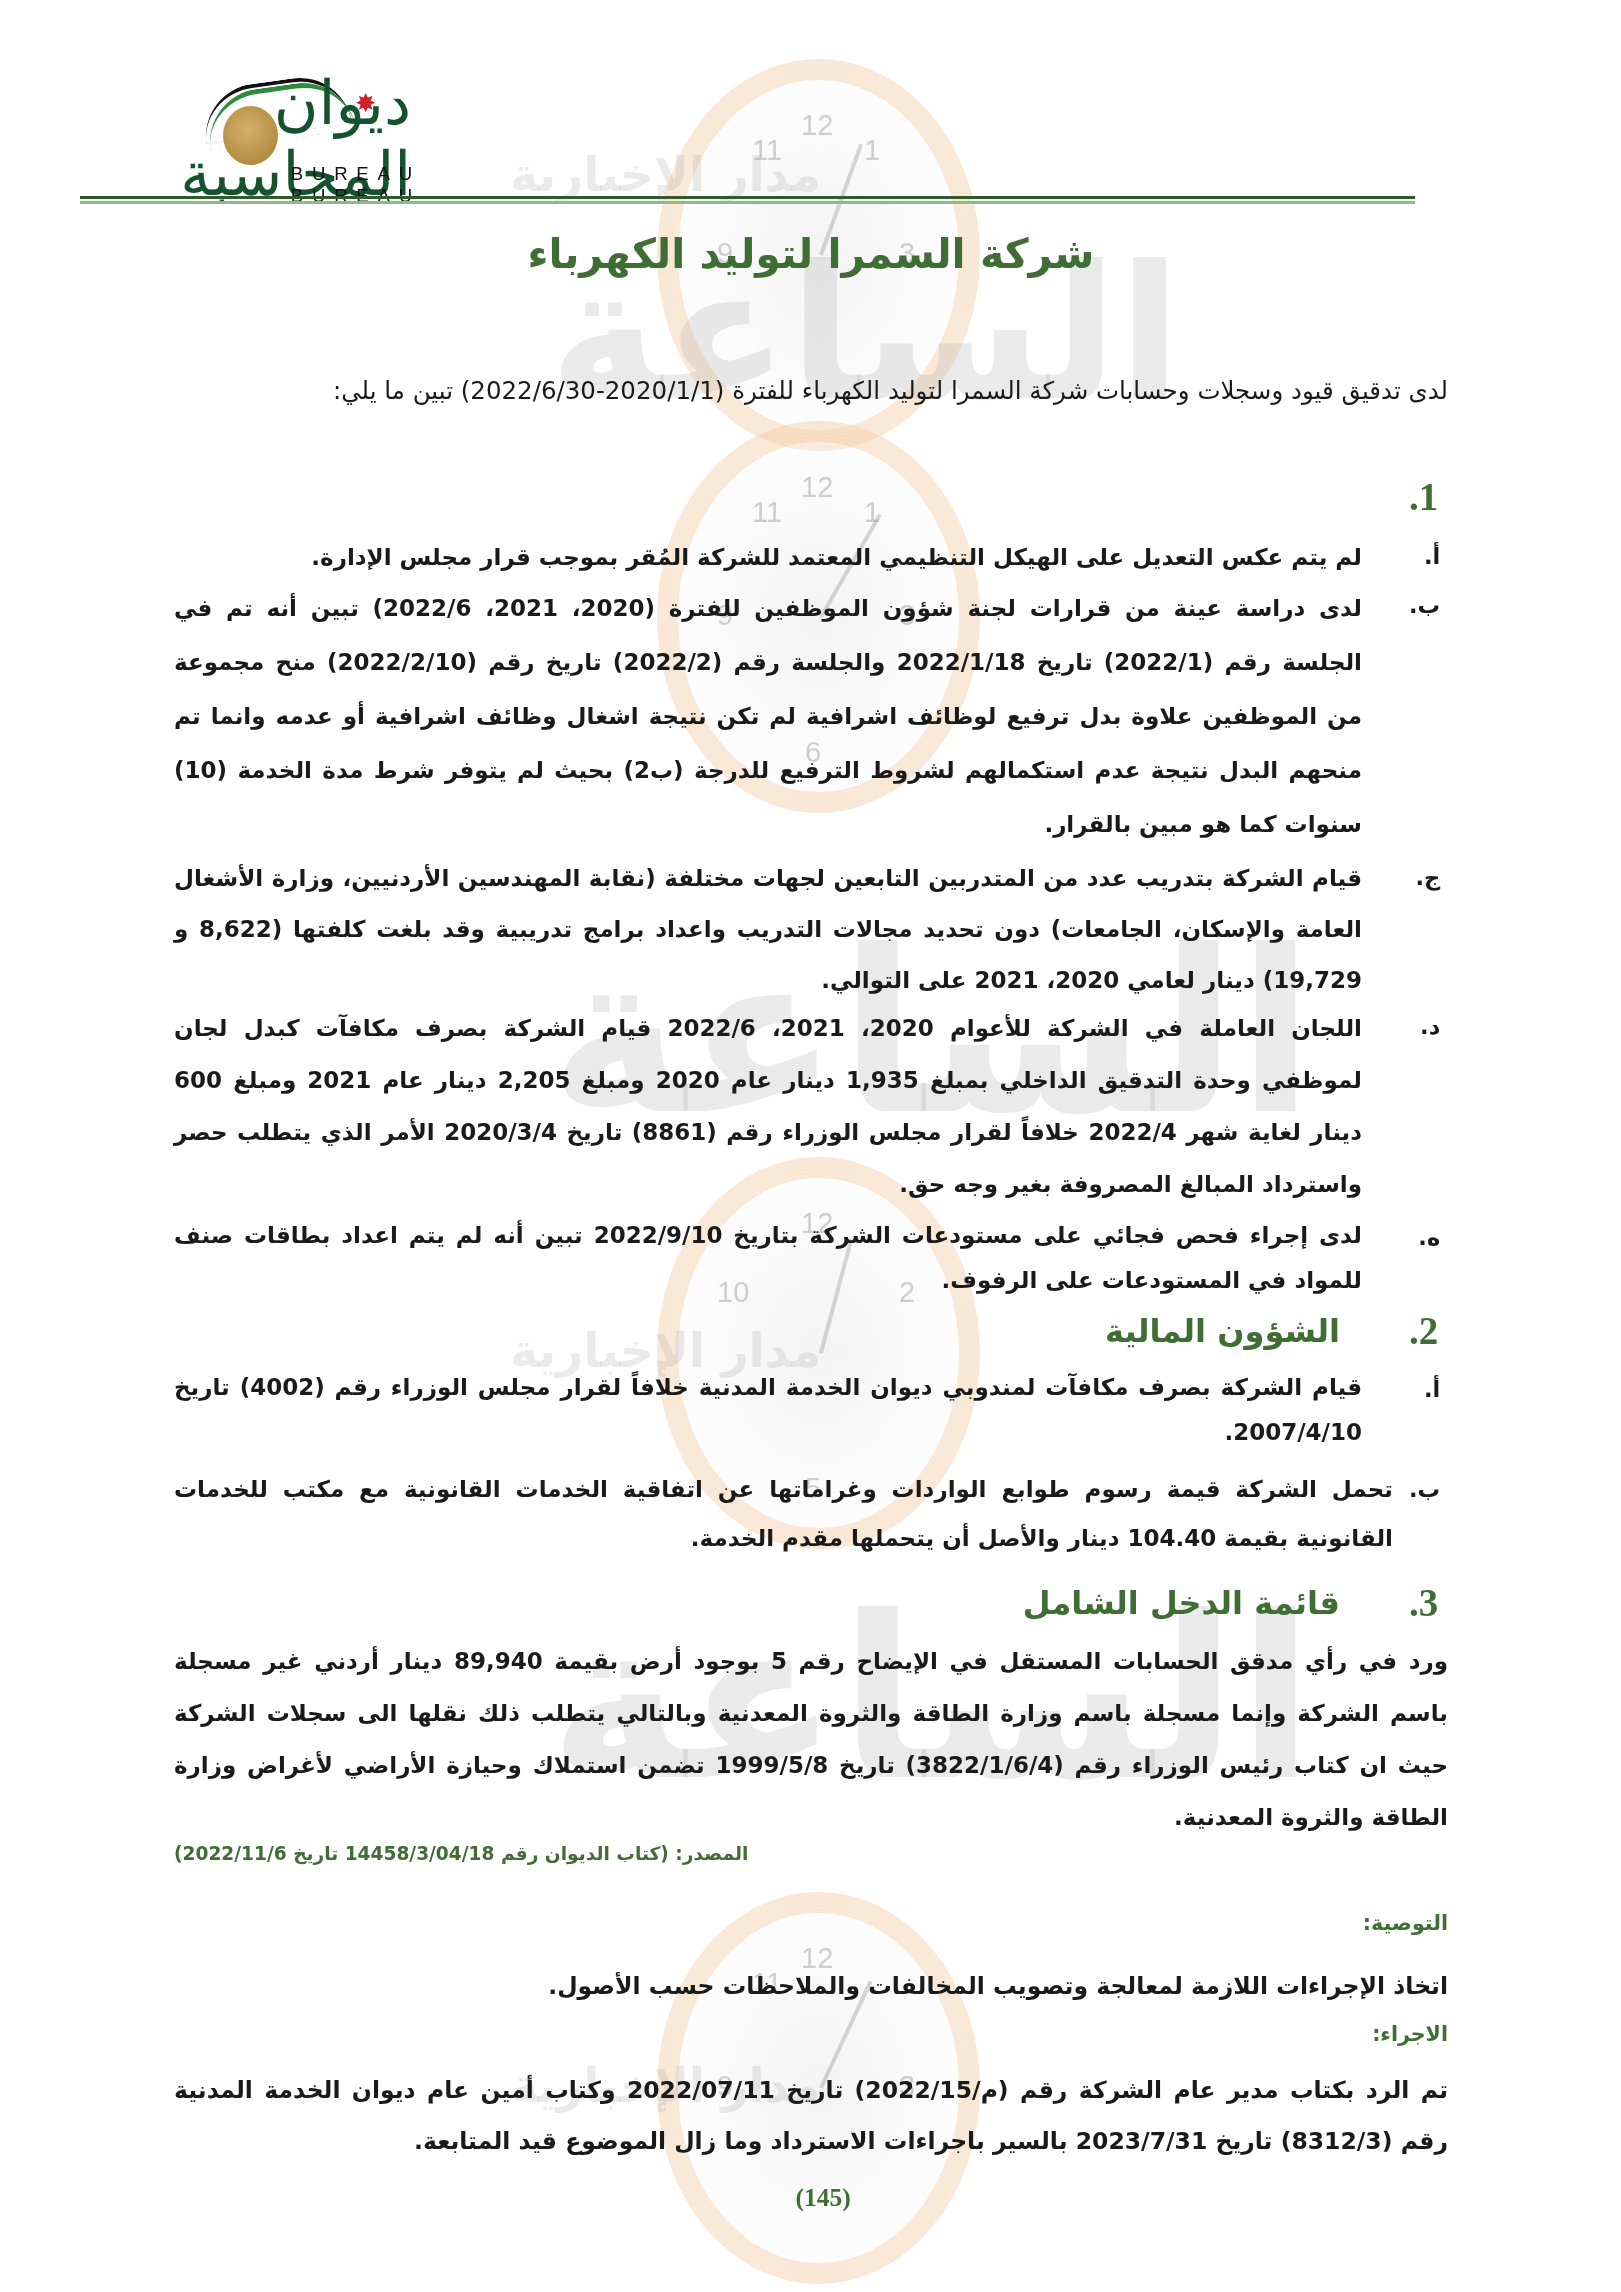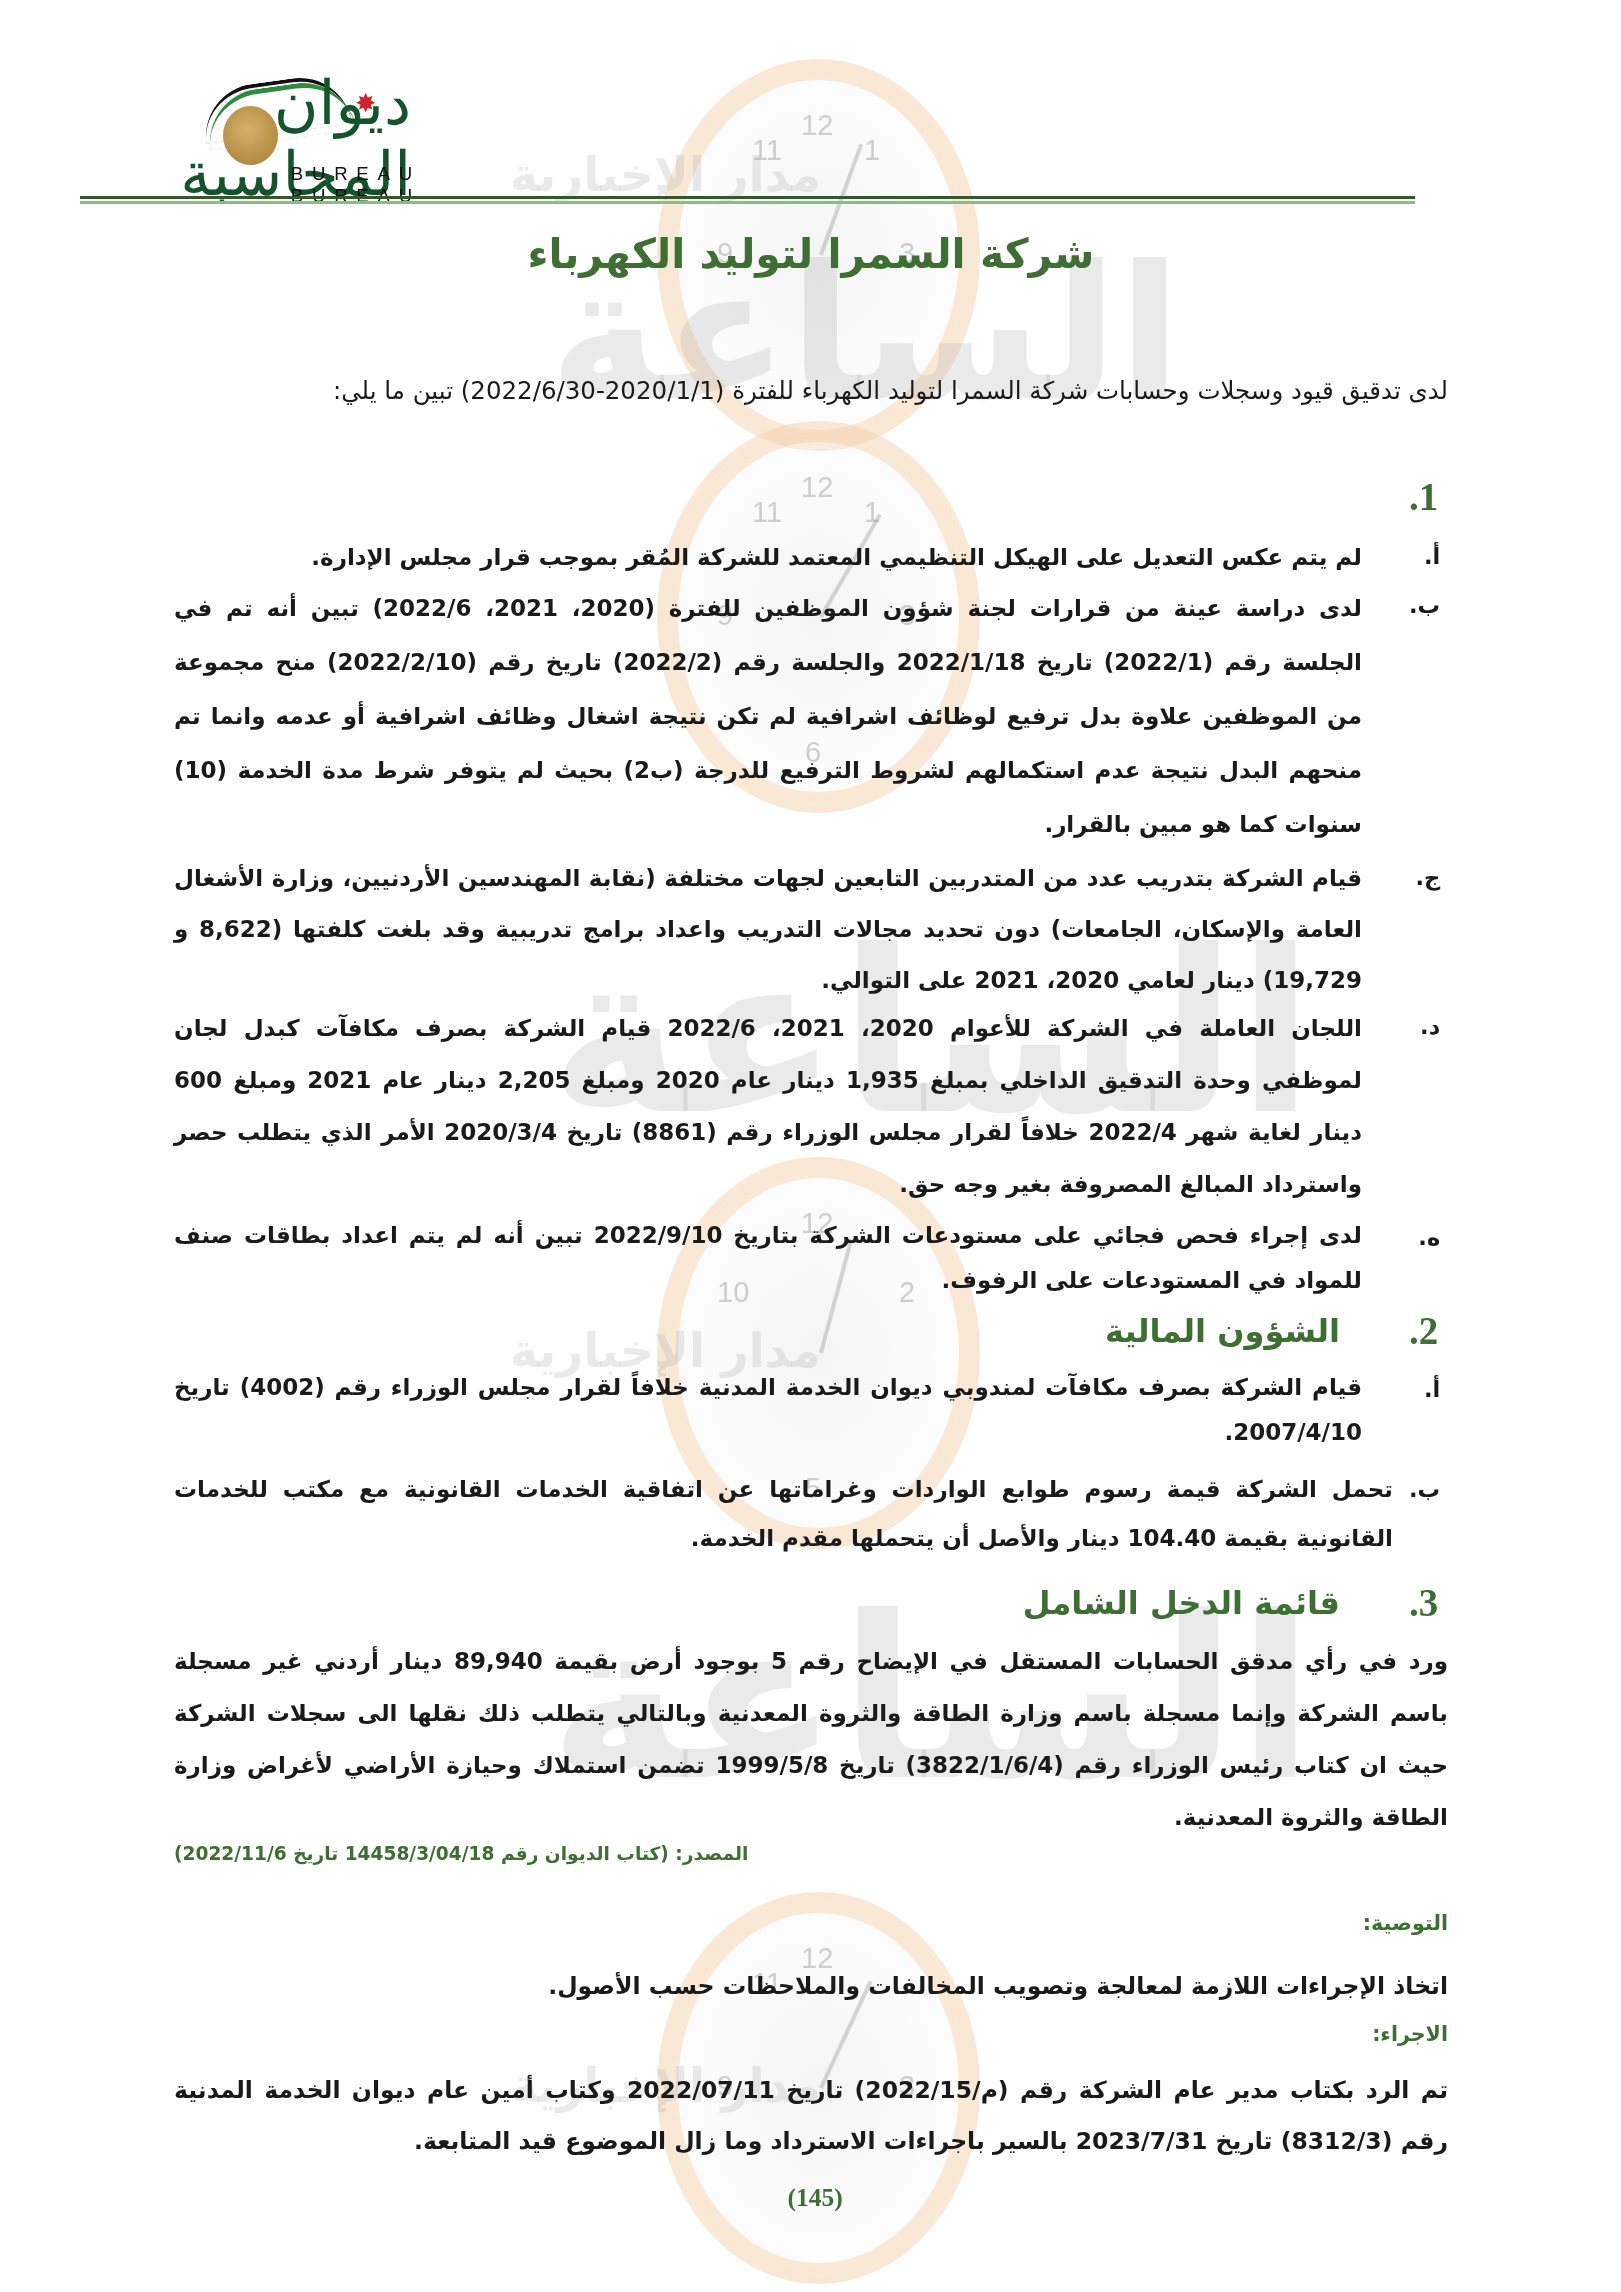--- a/index.html
+++ b/index.html
@@ -50,21 +50,21 @@
   .sec-head { position: absolute; right: 0; width: 1274px; height: 51px; color: #3f6e34; font-weight: bold; }
   .sec-head .sec-num { position: absolute; right: 9.8px; top: 0; font-family: "Liberation Serif", serif; font-size: 39px; }
   .sec-head .sec-label { position: absolute; right: 108px; top: 3.9px; font-size: 32px; }
   .item { position: absolute; right: 0; width: 1274px; }
   .item .marker { position: absolute; right: 7.8px; top: 0; font-size: 22.5px; font-weight: bold; line-height: 49px; }
   .item .text { position: absolute; right: 86px; left: 0; font-size: 23px; font-weight: bold; line-height: 50px; text-align: justify; text-align-last: right; }
   .item.wide .text { right: 55px; }
   .para3 { position: absolute; right: 0; width: 1274px; font-size: 23px; font-weight: bold; line-height: 49px; text-align: justify; text-align-last: right; }
   .source { position: absolute; right: 0; width: 1274px; top: 1843px; font-size: 18.6px; font-weight: bold; color: #3f6e34; text-align: left; }
   .label-green { position: absolute; right: 0; font-size: 20.6px; font-weight: bold; color: #3f6e34; }
-  .page-num { position: absolute; left: 4px; width: 1274px; top: 2183px; text-align: center; font-family: "Liberation Serif", serif; font-weight: bold; font-size: 25.5px; color: #3f6e34; }
+  .page-num { position: absolute; left: 12px; width: 1274px; top: 2183px; text-align: center; font-family: "Liberation Serif", serif; font-weight: bold; font-size: 25.5px; color: #3f6e34; }
 </style>
 </head>
 <body>
 
 <div class="wm wm-clock" style="left:657px; top:59px;">
   <span class="num" style="left:123px; top:29px;">12</span>
   <span class="num" style="left:74px; top:54px;">11</span>
   <span class="num" style="left:186px; top:54px;">1</span>
   <span class="num" style="left:39px; top:157px;">9</span>
   <span class="num" style="left:221px; top:157px;">3</span>

